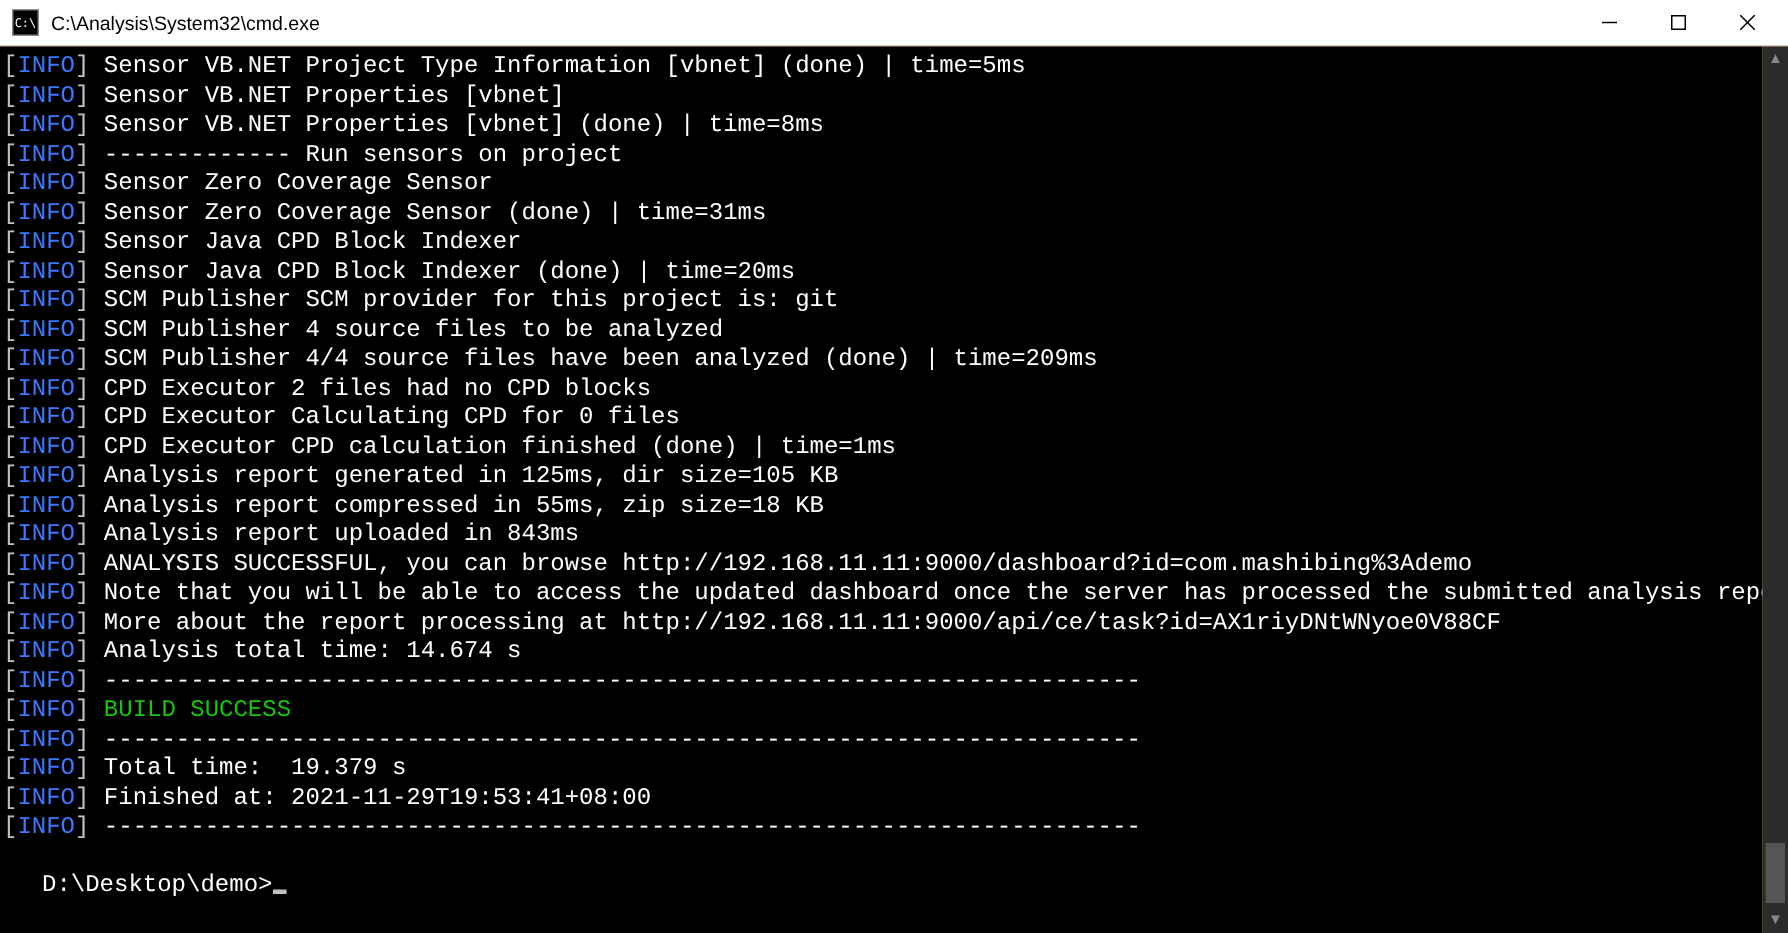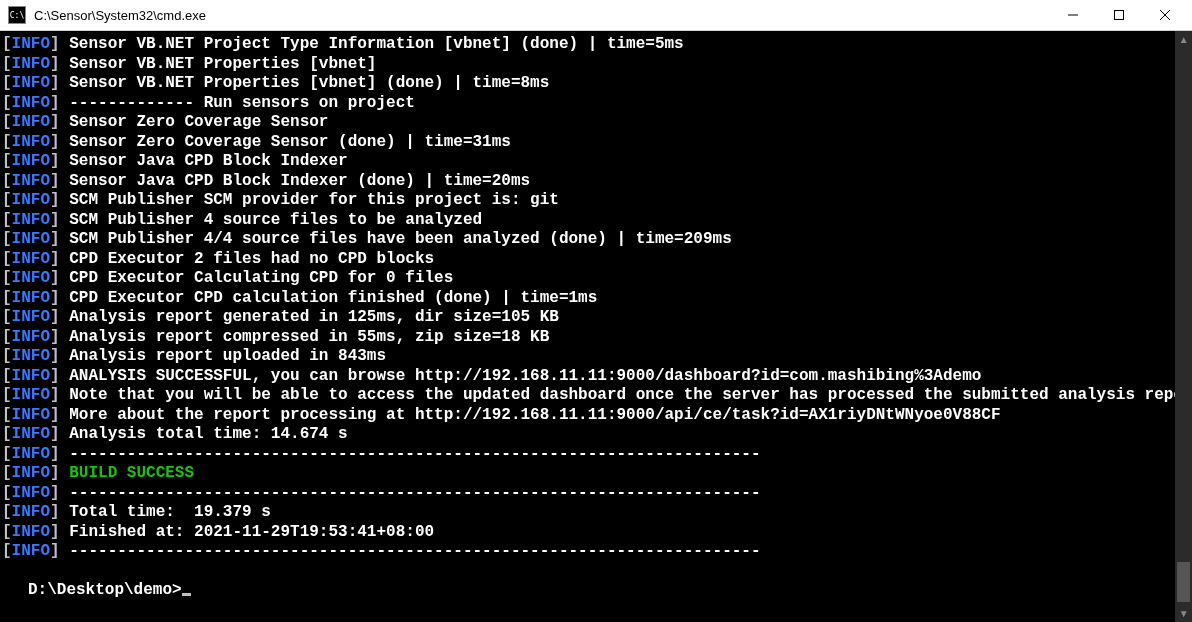--- a/index.html
+++ b/index.html
@@ -53,21 +53,20 @@
     align-items: center;
     justify-content: center;
     color: #000;
     font-size: 14px;
   }
   .titlebar .win-btn svg { stroke: #000; }
   .console-wrap {
     flex: 1 1 auto;
     display: flex;
     background: #eab308;
-    font-weight: bold;
   }
   .console {
     flex: 1 1 auto;
     background: #000;
     color: #c0c0c0;
     font-family: "NSimSun","SimSun","Consolas","Courier New",monospace;
     font-size: 16px;
     line-height: 19.5px;
     white-space: pre;
     padding: 4px 0 4px 2px;
@@ -108,21 +107,21 @@
     background: #c0c0c0;
     vertical-align: -2px;
   }
 </style>
 </head>
 <body>
 
 <div class="window">
   <div class="titlebar">
     <span class="app-icon">C:\</span>
-    <span class="title-text">C:\Sensor\System32\cmd.exe</span>
+    <span class="title-text">C:\Analysis\System32\cmd.exe</span>
     <span class="spacer"></span>
     <span class="win-btn">
       <svg width="10" height="10" viewBox="0 0 10 10">
           <line x1="0" y1="5" x2="10" y2="5" stroke-width="1"></line>
         </svg>
     </span>
     <span class="win-btn">
       <svg width="10" height="10" viewBox="0 0 10 10">
           <rect x="0.5" y="0.5" width="9" height="9" fill="none" stroke-width="1"></rect>
         </svg>

